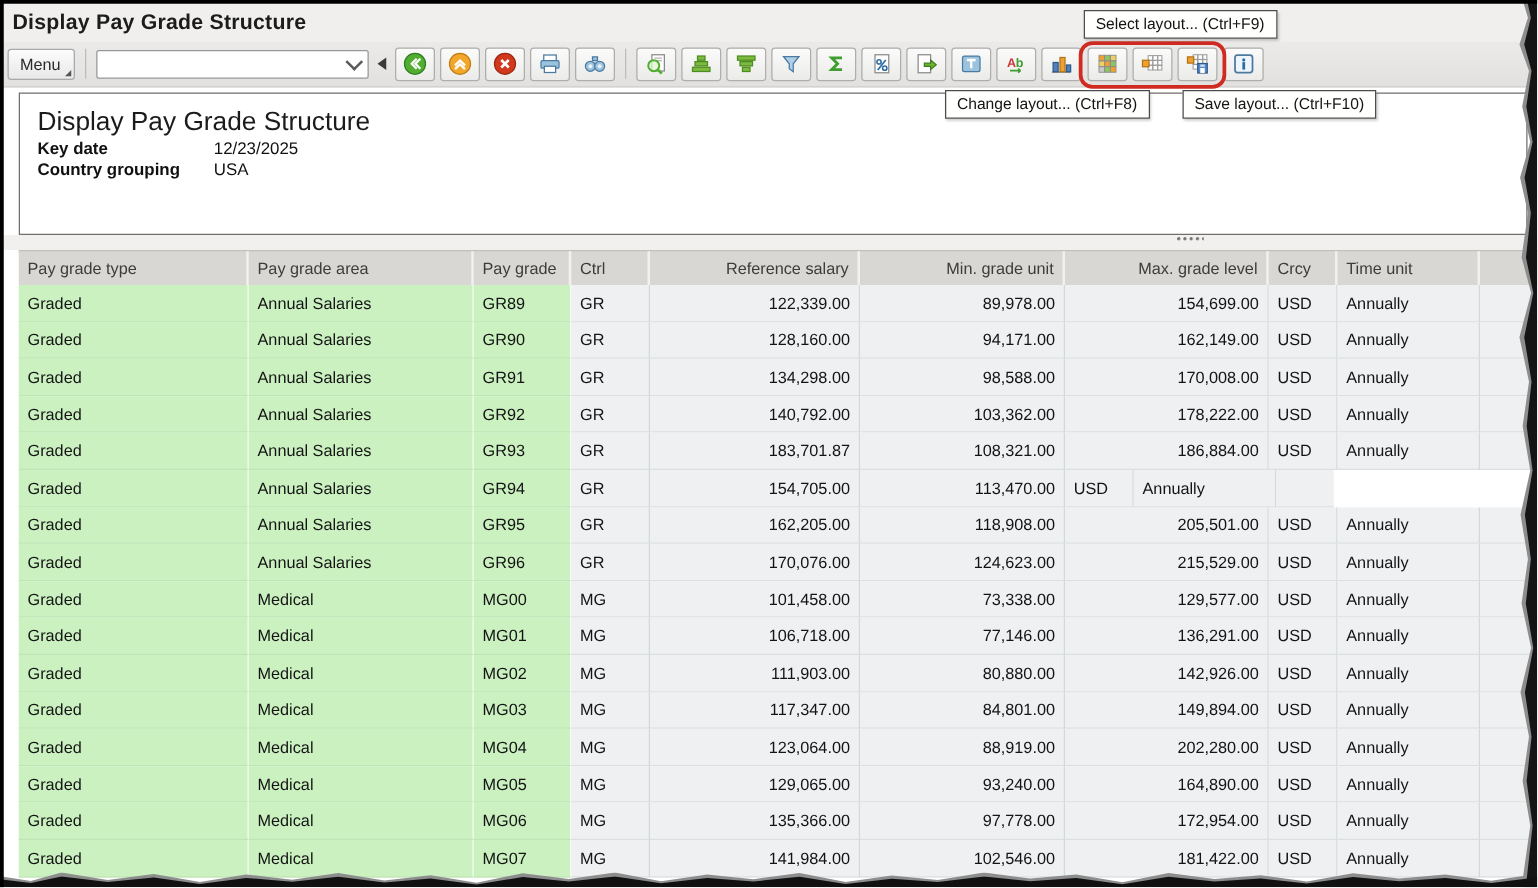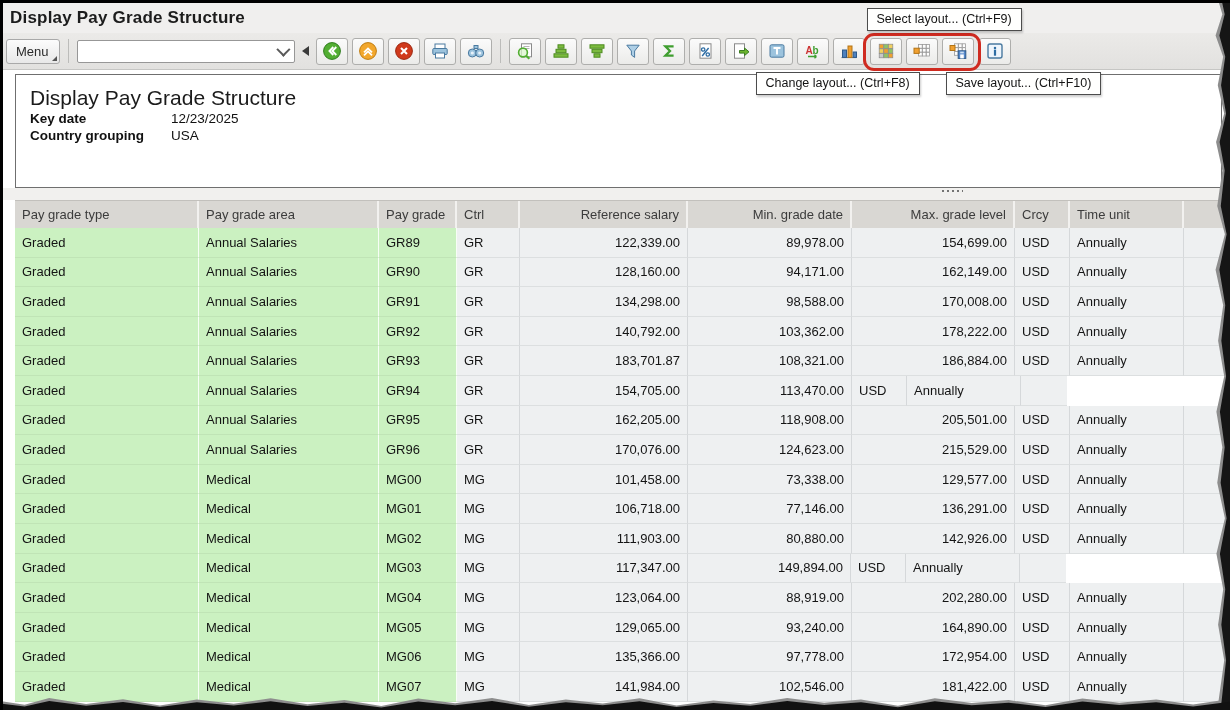--- a/index.html
+++ b/index.html
@@ -320,21 +320,21 @@
   <div class="gap-strip"></div>
   <div class="grip"></div>
 
   <div class="grid">
     <div class="ghead" id="grid-head">
         <div class="hcell" style="width: 184px;">Pay grade type</div>
         <div class="hcell" style="width: 180px;">Pay grade area</div>
         <div class="hcell" style="width: 78px;">Pay grade</div>
         <div class="hcell" style="width: 63px;">Ctrl</div>
         <div class="hcell num" style="width: 168px;">Reference salary</div>
-        <div class="hcell num" style="width: 164px;">Min. grade date</div>
+        <div class="hcell num" style="width: 164px;">Min. grade unit</div>
         <div class="hcell num" style="width: 163px;">Max. grade level</div>
         <div class="hcell" style="width: 55px;">Crcy</div>
         <div class="hcell" style="width: 114px;">Time unit</div>
         <div class="hcell" style="width: 46px;"></div>
       </div>
     <div id="grid-body">
         <div class="grow">
           <div class="cell green" style="width: 184px;">Graded</div>
           <div class="cell green" style="width: 180px;">Annual Salaries</div>
           <div class="cell green" style="width: 78px;">GR89</div>
@@ -464,20 +464,21 @@
           <div class="cell" style="width: 55px;">USD</div>
           <div class="cell" style="width: 114px;">Annually</div>
           <div class="cell nobr" style="width: 46px;"></div>
         </div>
         <div class="grow">
           <div class="cell green" style="width: 184px;">Graded</div>
           <div class="cell green" style="width: 180px;">Medical</div>
           <div class="cell green" style="width: 78px;">MG03</div>
           <div class="cell" style="width: 63px;">MG</div>
           <div class="cell num" style="width: 168px;">117,347.00</div>
+          <div class="cell num" style="width: 164px;">84,801.00</div>
           <div class="cell num" style="width: 163px;">149,894.00</div>
           <div class="cell" style="width: 55px;">USD</div>
           <div class="cell" style="width: 114px;">Annually</div>
           <div class="cell nobr" style="width: 46px;"></div>
         </div>
         <div class="grow">
           <div class="cell green" style="width: 184px;">Graded</div>
           <div class="cell green" style="width: 180px;">Medical</div>
           <div class="cell green" style="width: 78px;">MG04</div>
           <div class="cell" style="width: 63px;">MG</div>

